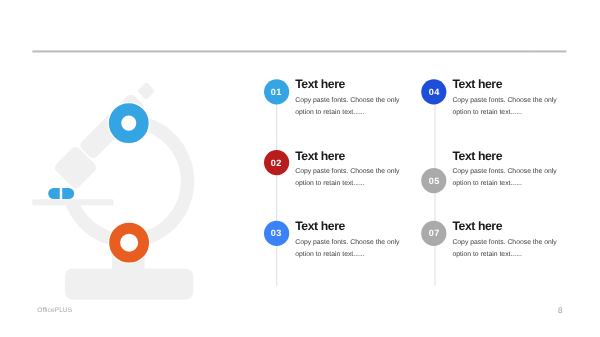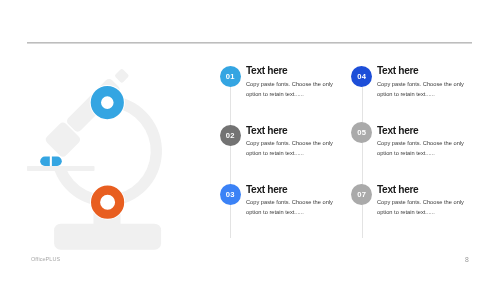--- a/index.html
+++ b/index.html
@@ -43,39 +43,39 @@
 
   <div class="conn c1"></div>
   <div class="conn c2"></div>
 
   <div class="badge" style="left:219.6px;top:65.8px;background:#34A5E2">
       <span>01</span>
     </div>
   <div class="ttl" style="left:246px;top:65.3px">Text here</div>
   <div class="bdy" style="left:246px;top:79.6px">Copy paste fonts. Choose the only option to retain text......</div>
 
-  <div class="badge" style="left:219.6px;top:125.2px;background:#737373">
+  <div class="badge" style="left:219.6px;top:125.2px;background:#b91c1c">
       <span>02</span>
     </div>
   <div class="ttl" style="left:246px;top:124.7px">Text here</div>
   <div class="bdy" style="left:246px;top:139px">Copy paste fonts. Choose the only option to retain text......</div>
 
   <div class="badge" style="left:219.6px;top:184.3px;background:#3b82f6">
       <span>03</span>
     </div>
   <div class="ttl" style="left:246px;top:183.8px">Text here</div>
   <div class="bdy" style="left:246px;top:198.1px">Copy paste fonts. Choose the only option to retain text......</div>
 
   <div class="badge" style="left:351.25px;top:65.8px;background:#1d4ed8">
       <span>04</span>
     </div>
   <div class="ttl" style="left:377px;top:65.3px">Text here</div>
   <div class="bdy" style="left:377px;top:79.6px">Copy paste fonts. Choose the only option to retain text......</div>
 
-  <div class="badge" style="left:351.25px;top:122px;background:#AAAAAA">
+  <div class="badge" style="left:351.25px;top:140px;background:#AAAAAA">
       <span>05</span>
     </div>
   <div class="ttl" style="left:377px;top:124.7px">Text here</div>
   <div class="bdy" style="left:377px;top:139px">Copy paste fonts. Choose the only option to retain text......</div>
 
   <div class="badge" style="left:351.25px;top:184.3px;background:#AAAAAA">
       <span>07</span>
     </div>
   <div class="ttl" style="left:377px;top:183.8px">Text here</div>
   <div class="bdy" style="left:377px;top:198.1px">Copy paste fonts. Choose the only option to retain text......</div>

